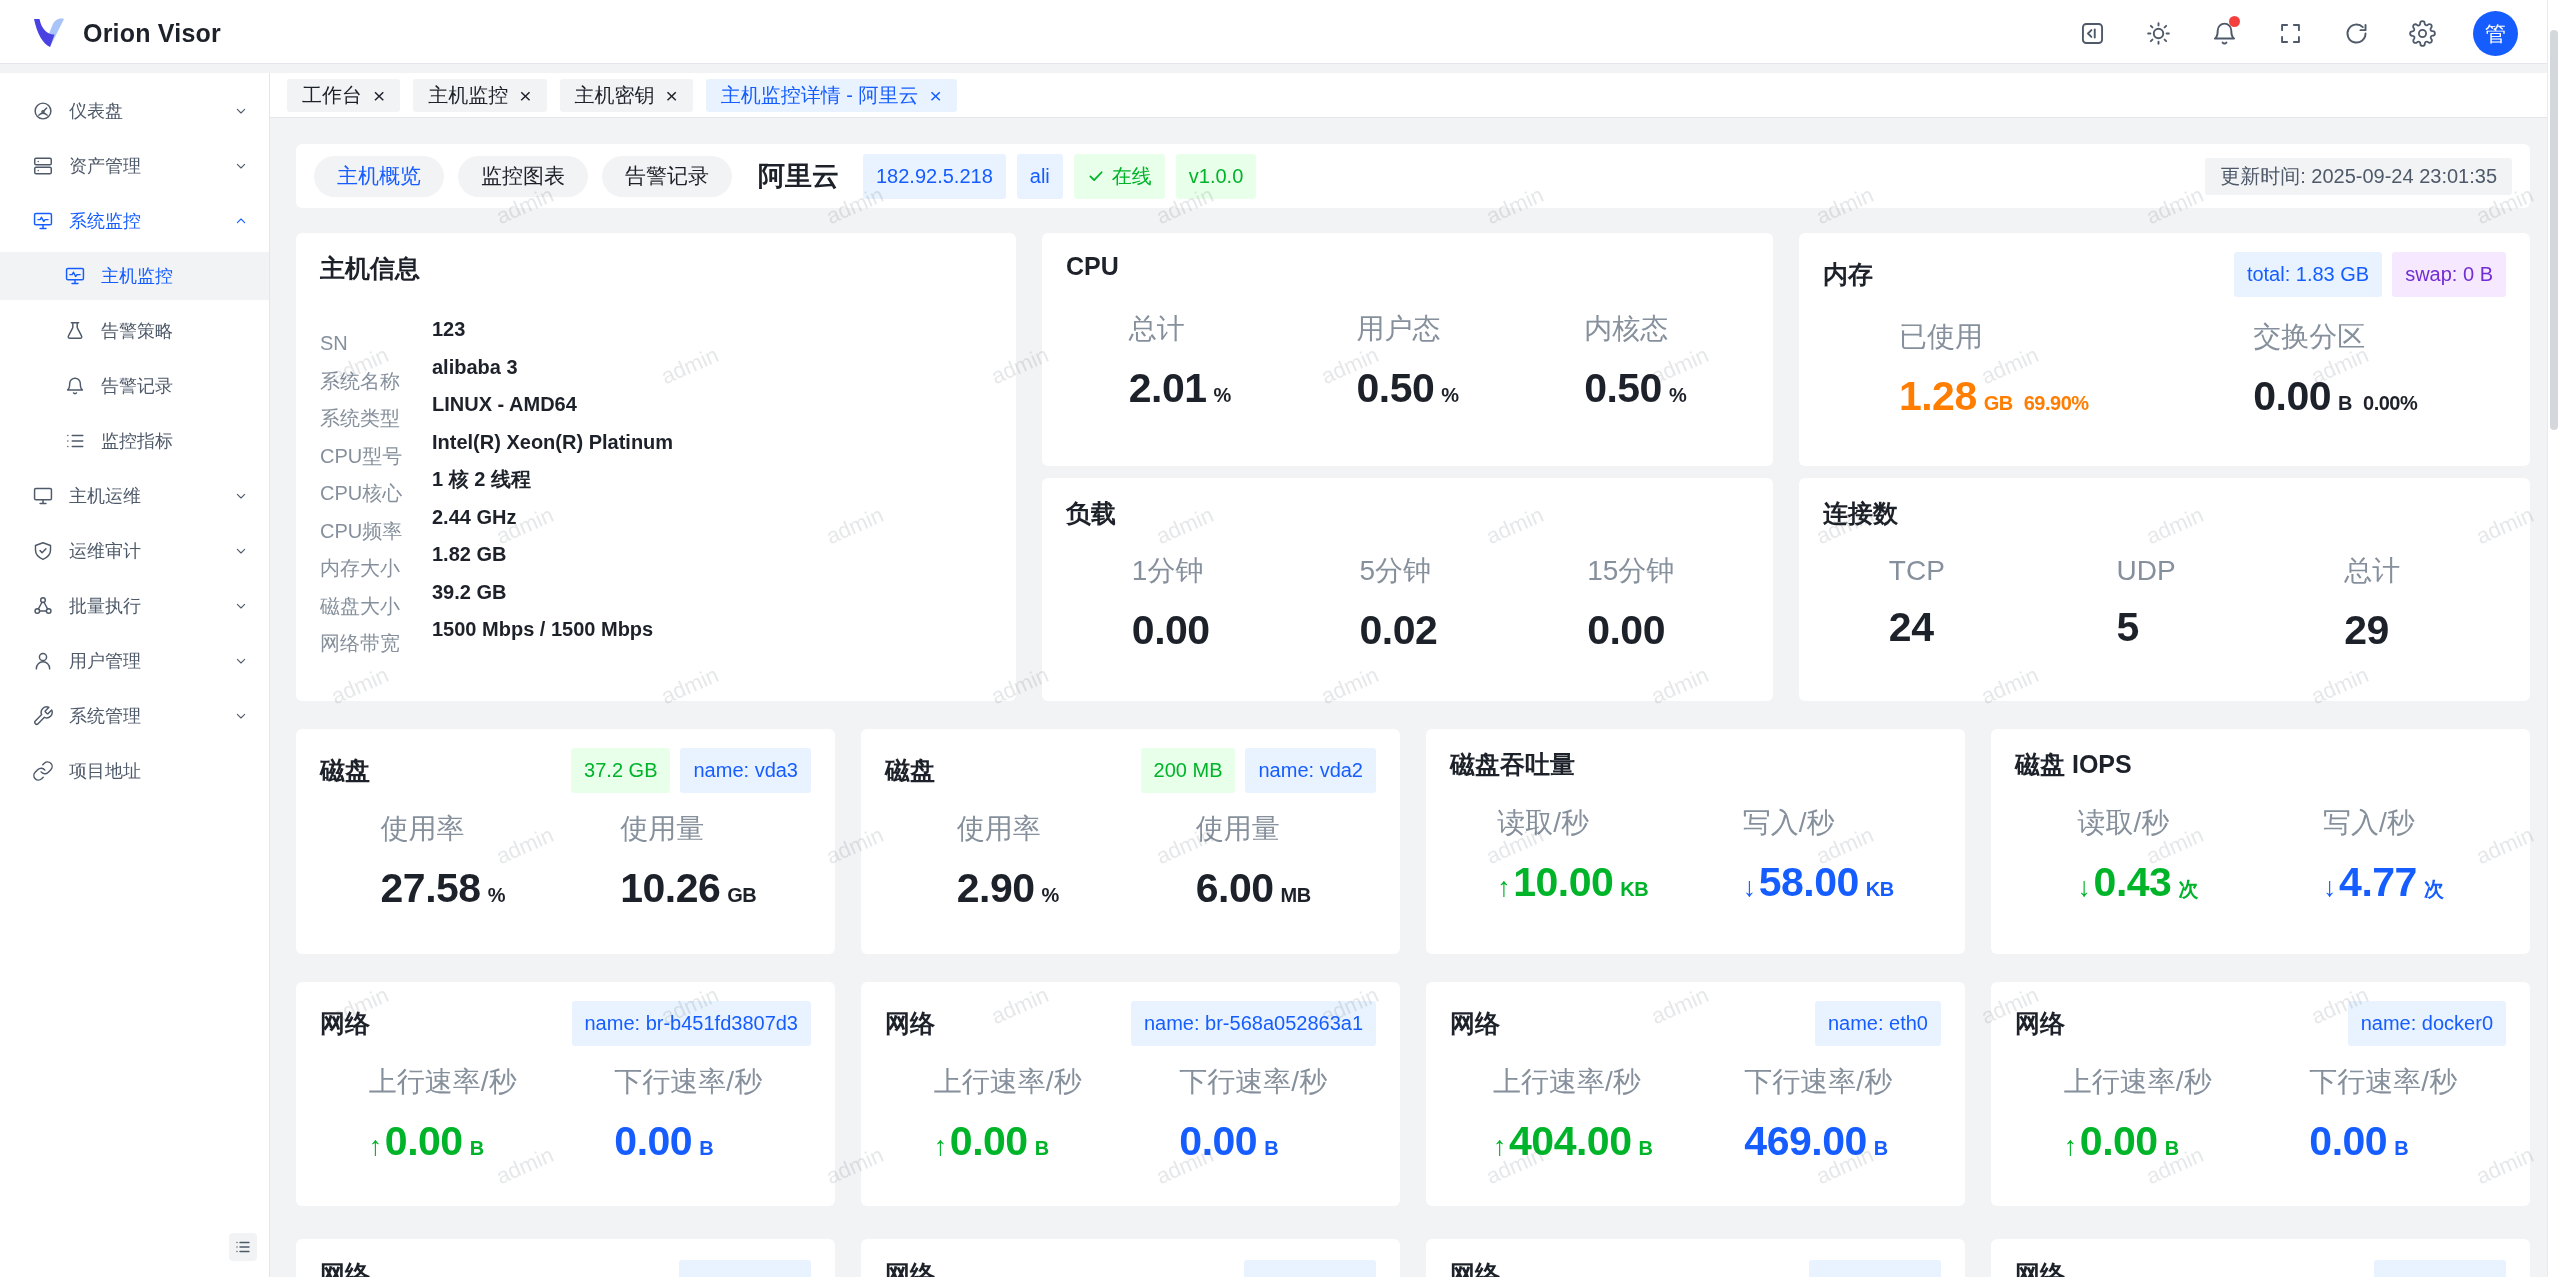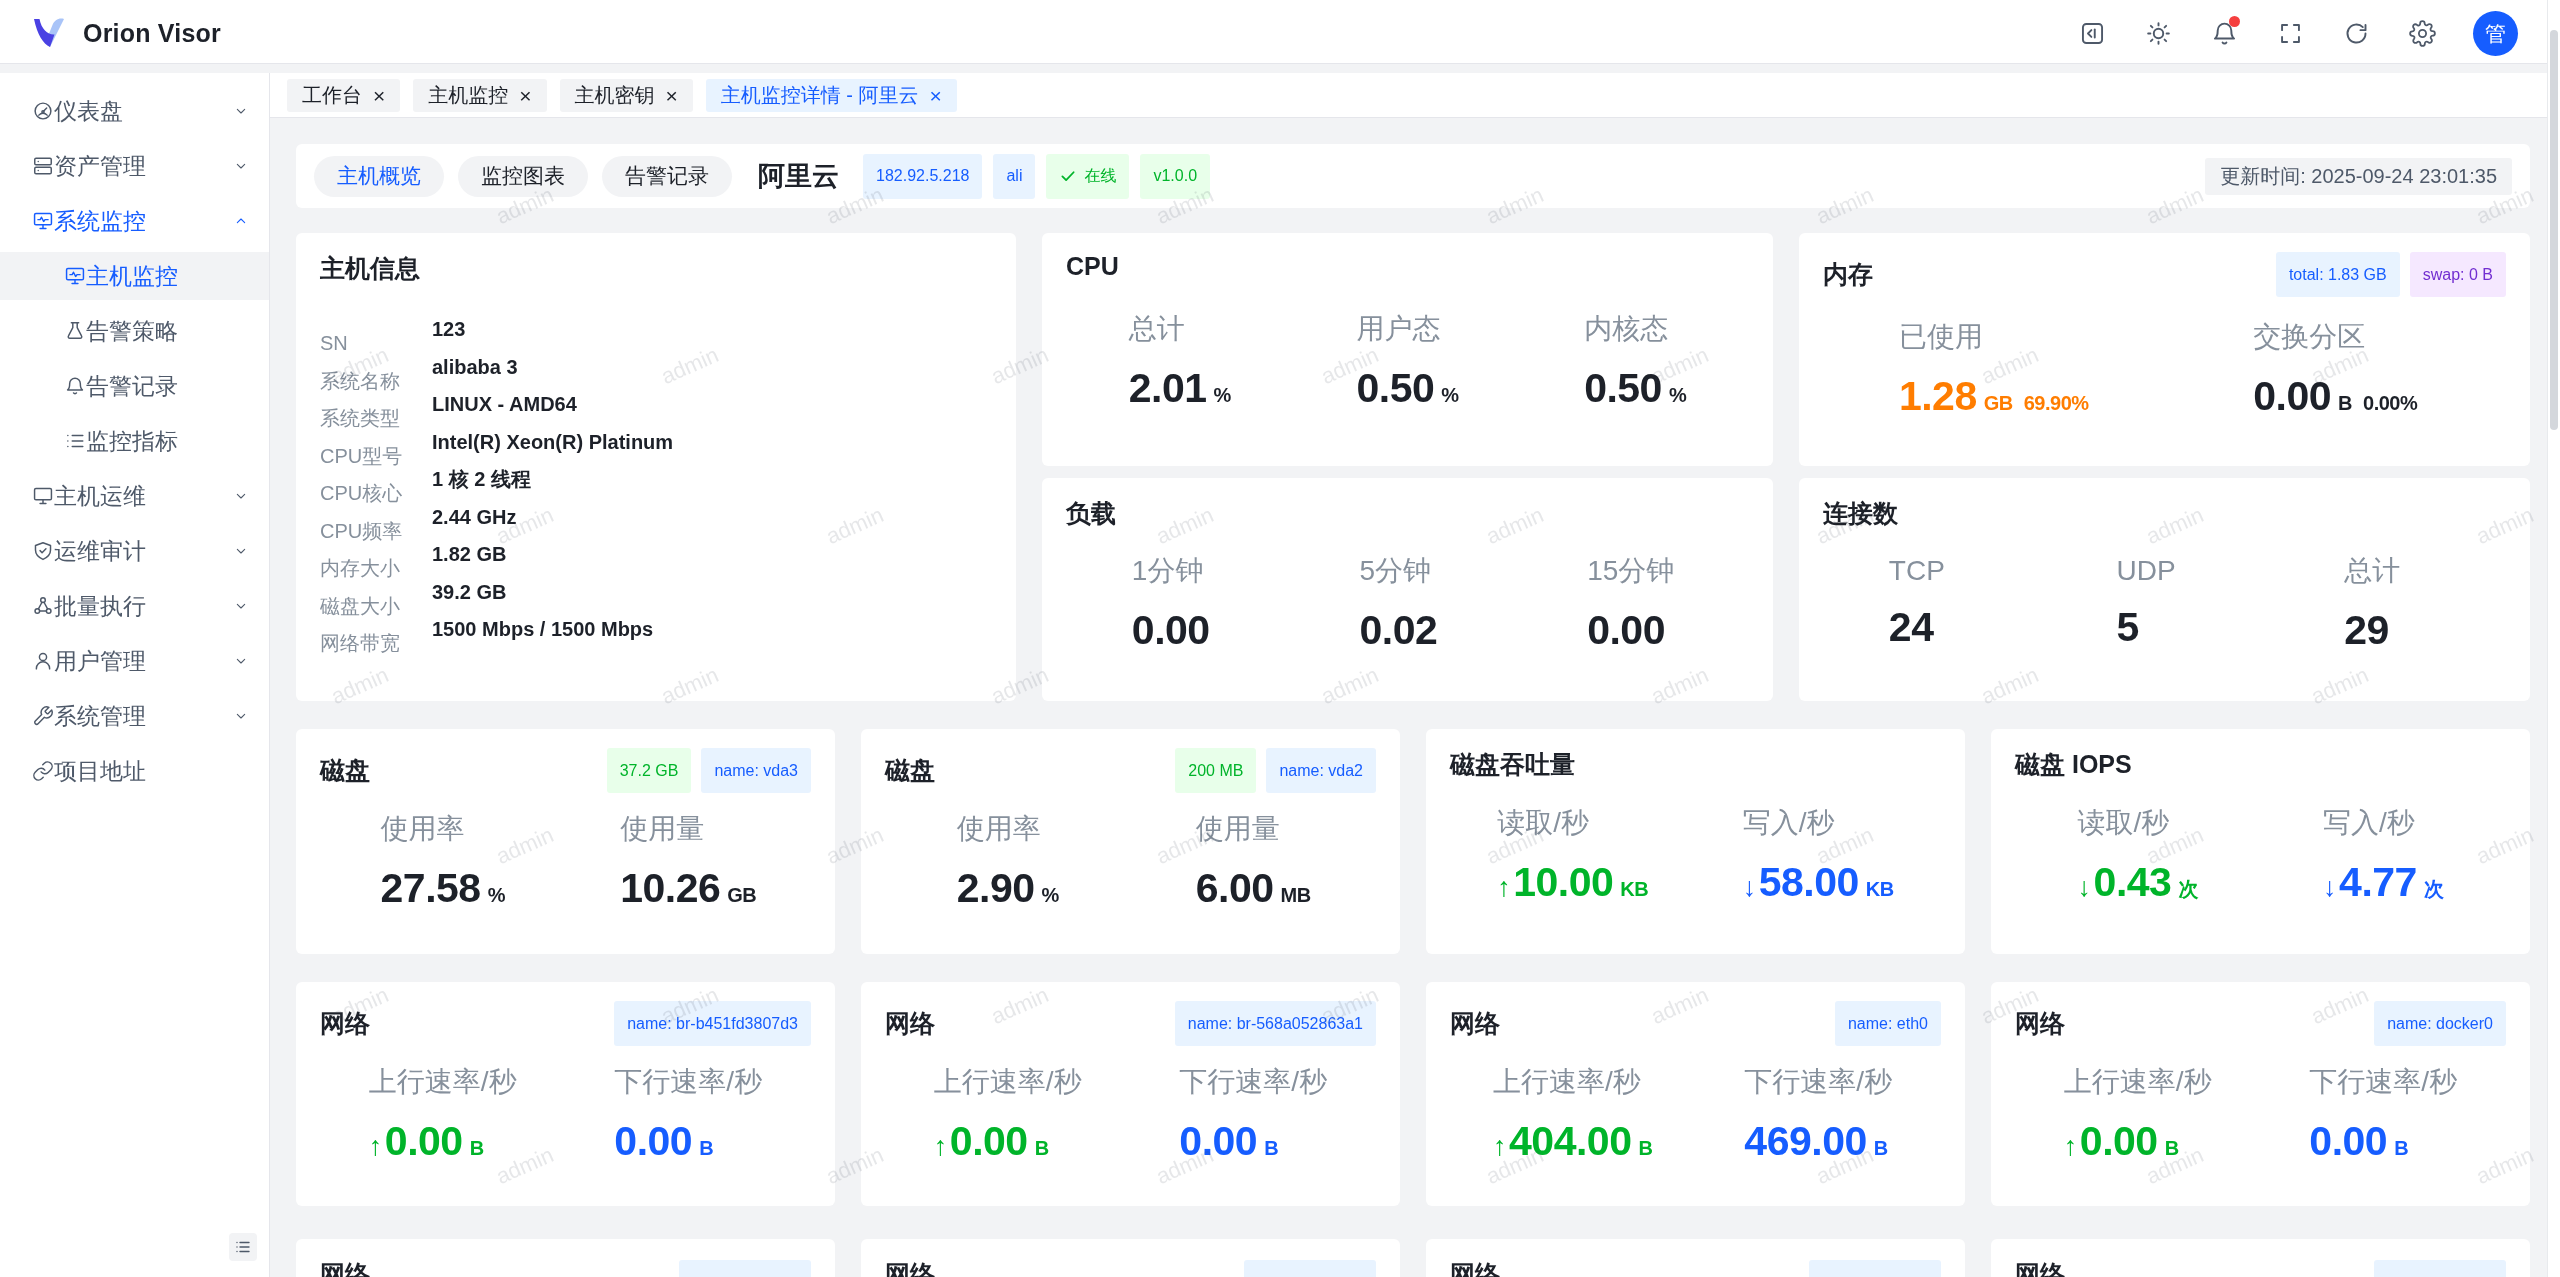--- a/index.html
+++ b/index.html
@@ -19,21 +19,21 @@
     justify-content:center; color:#4E5969; cursor:pointer; }
   .tb-btn svg { width:27px; height:27px; }
   .tb-dot { position:absolute; top:3px; right:5px; width:11px; height:11px; border-radius:50%; background:#F53F3F; }
   .avatar { width:45px; height:45px; border-radius:50%; background:#165DFF; color:#fff; font-size:21px;
     display:flex; align-items:center; justify-content:center; margin-left:6px; cursor:pointer; }
 
   
   .sidebar { position:absolute; left:0; top:73px; width:270px; bottom:0; background:#fff;
     border-right:1px solid #E5E6EB; z-index:15; padding-top:14px; }
   .side-item { position:relative; height:48px; margin-bottom:7px; display:flex; align-items:center;
-    padding-left:32px; font-size:23px; color:#4E5969; cursor:pointer; }
+    padding-left:32px; gap:15px; font-size:18px; color:#4E5969; cursor:pointer; }
   .side-item .icon { width:22px; height:22px; display:flex; }
   .side-item .icon svg { width:22px; height:22px; }
   .side-item .chev { position:absolute; right:20px; width:16px; height:16px; display:flex; }
   .side-item .chev svg { width:16px; height:16px; }
   .side-item.sub { padding-left:64px; }
   .side-item.active { color:#165DFF; }
   .side-item.selected { background:#F2F3F5; color:#165DFF; }
   .collapse-btn { position:absolute; right:12px; bottom:16px; width:28px; height:28px; border-radius:4px;
     background:#F2F3F5; color:#4E5969; display:flex; align-items:center; justify-content:center; cursor:pointer; }
   .collapse-btn svg { width:18px; height:18px; }
@@ -49,21 +49,21 @@
 
   .content { flex:1; padding:26px 30px 0 26px; overflow:hidden; }
 
   
   .header-card { height:64px; background:#fff; border-radius:6px; display:flex; align-items:center;
     padding:0 18px; gap:14px; }
   .pill { height:41px; padding:0 23px; border-radius:21px; background:#F2F3F5; color:#1D2129; font-size:21px;
     display:flex; align-items:center; cursor:pointer; white-space:nowrap; }
   .pill.active { color:#165DFF; }
   .host-name { font-size:27px; font-weight:700; color:#1D2129; margin:0 10px 0 12px; white-space:nowrap; }
-  .badge { height:45px; padding:0 13px; border-radius:3px; font-size:16px; display:inline-flex;
+  .badge { height:45px; padding:0 13px; border-radius:3px; font-size:20px; display:inline-flex;
     align-items:center; gap:7px; white-space:nowrap; }
   .badge svg { width:18px; height:18px; }
   .badge-blue   { background:#E8F3FF; color:#165DFF; }
   .badge-green  { background:#E8FFEA; color:#00B42A; }
   .badge-purple { background:#F5E8FF; color:#722ED1; }
   .badge-stub   { width:132px; height:30px; background:#E8F3FF; border-radius:3px; }
   .update-chip { margin-left:auto; height:37px; background:#F2F3F5; border-radius:3px; padding:0 15px;
     display:flex; align-items:center; font-size:20px; color:#4E5969; white-space:nowrap; }
 
   

